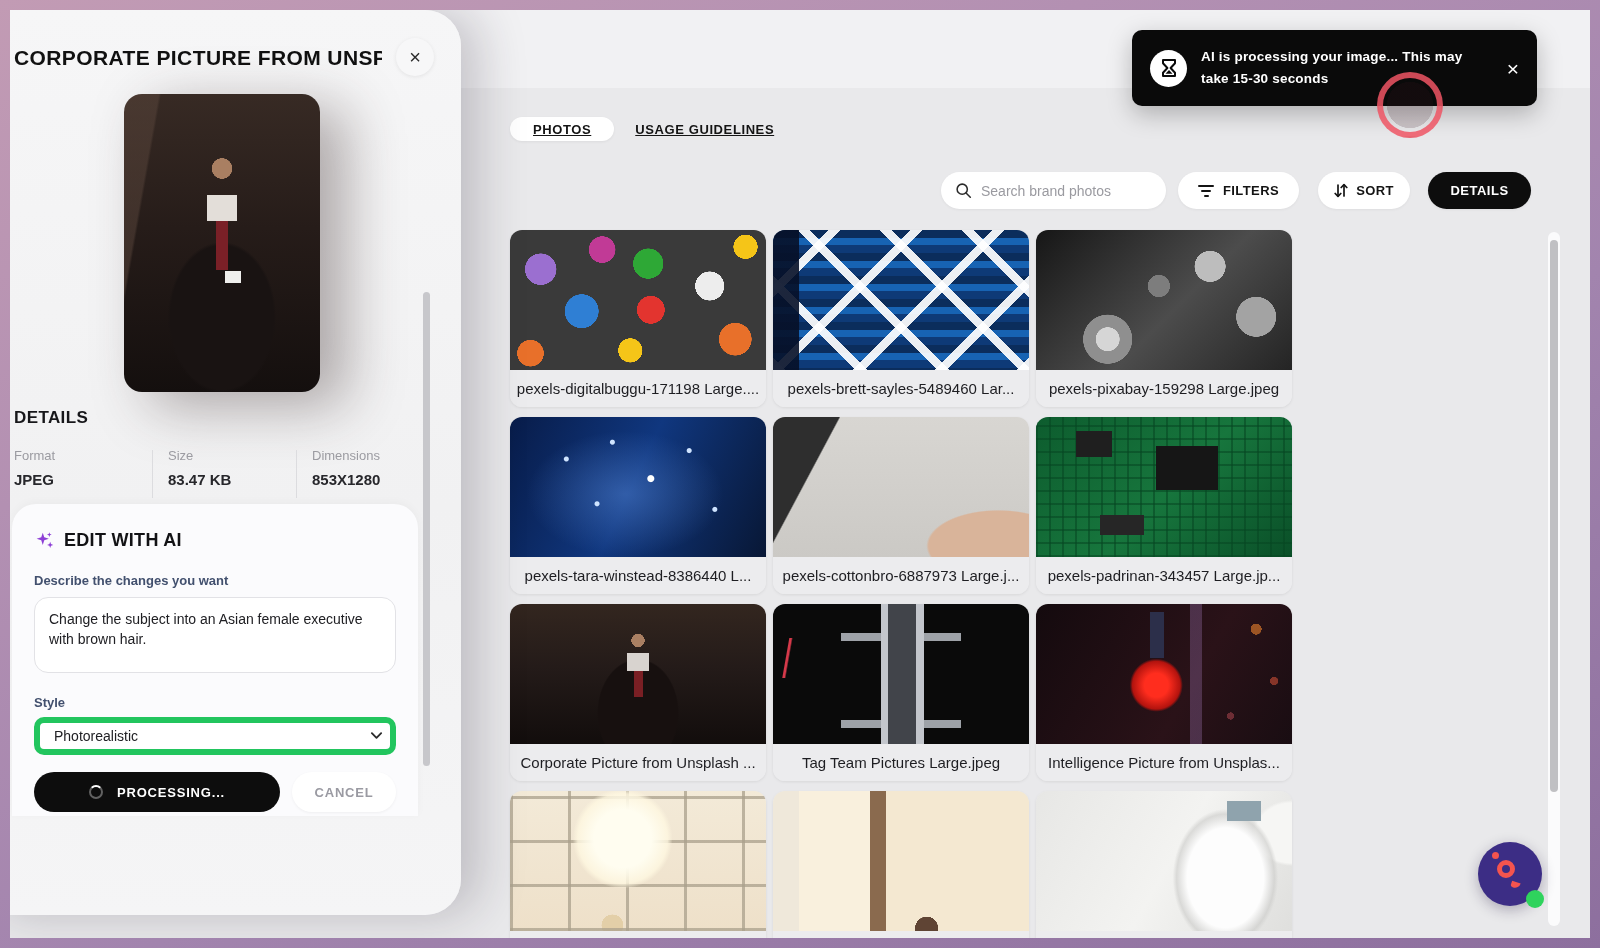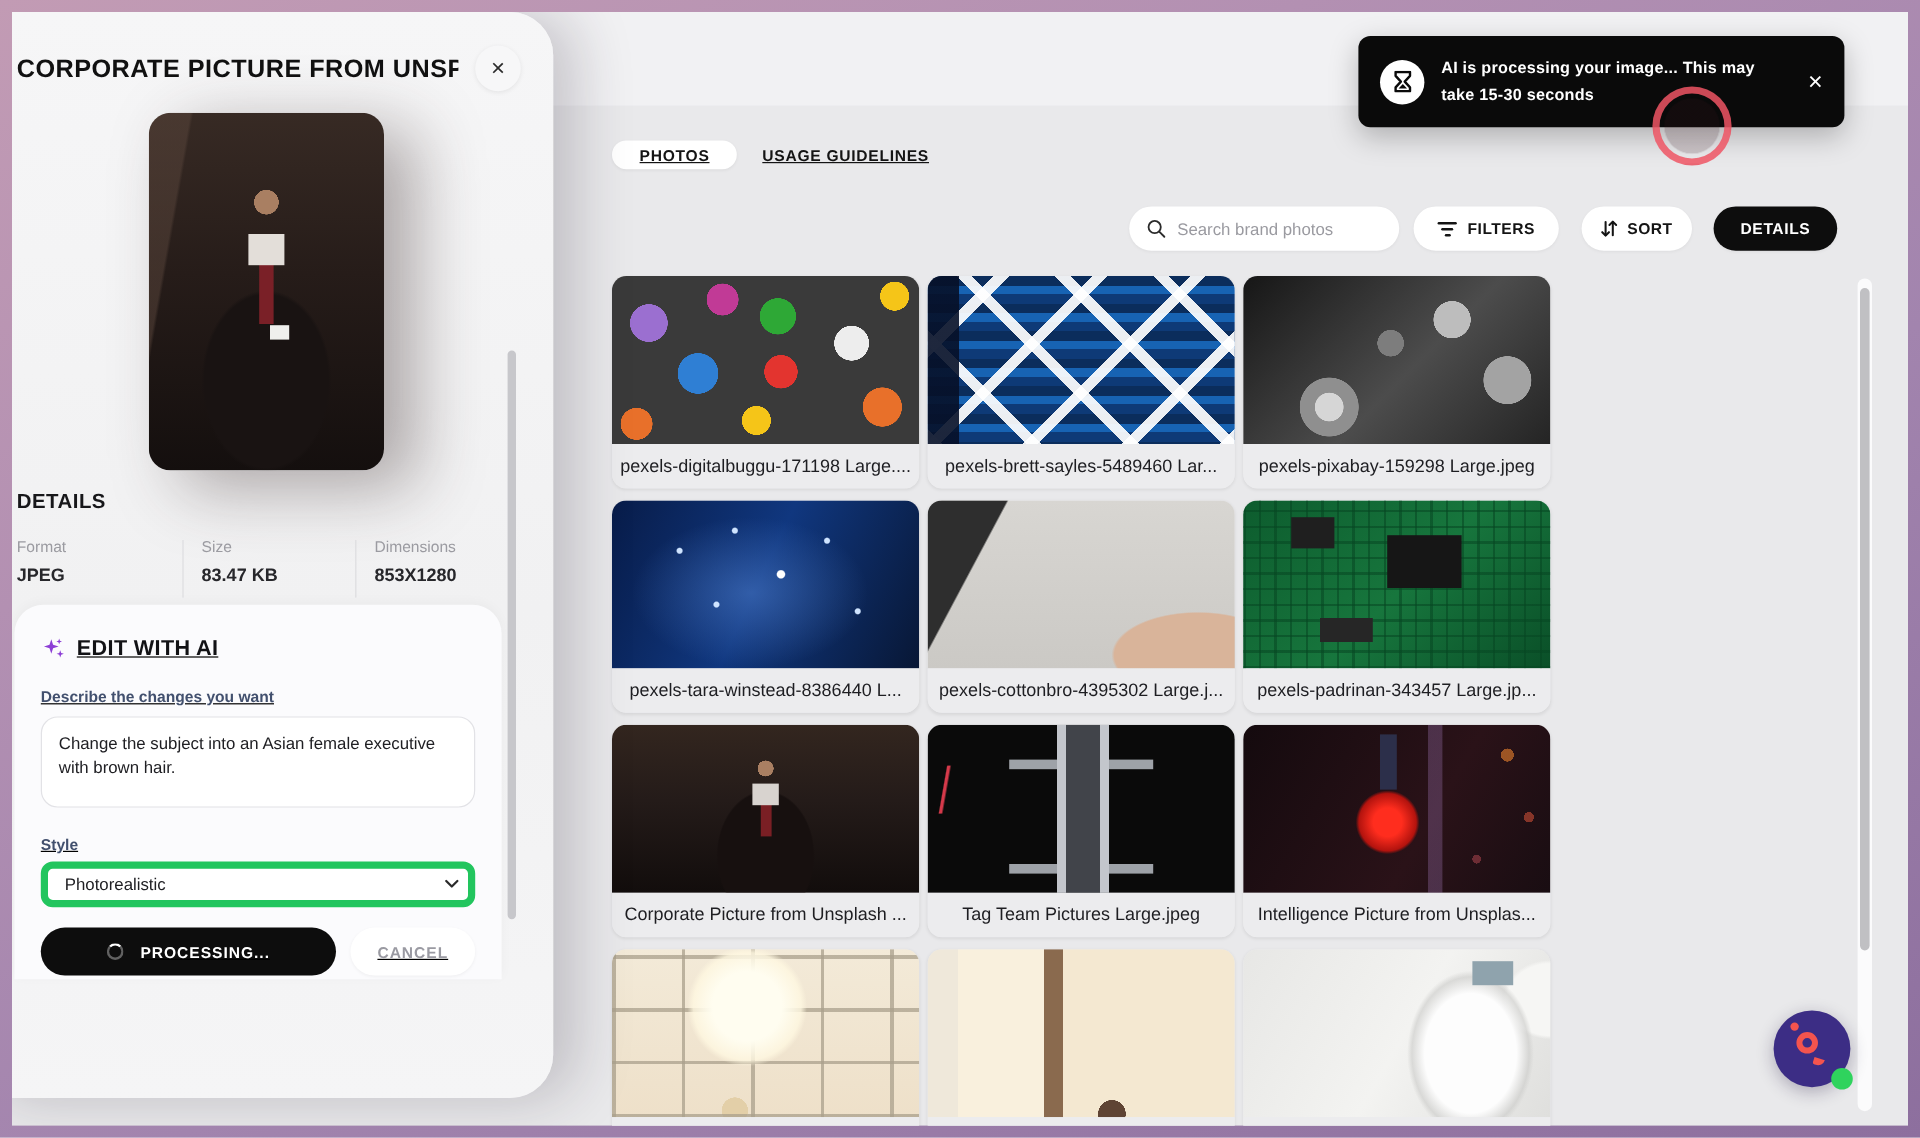--- a/index.html
+++ b/index.html
@@ -162,21 +162,21 @@
     radial-gradient(ellipse 86px 120px at 50% 75%, #191312 0 60%, transparent 63%),
     linear-gradient(100deg, rgba(90,70,60,.5) 0 14%, transparent 15%),
     linear-gradient(180deg, #372a24 0%, #261c19 45%, #140f0e 100%); }
   .details-h { position:absolute; left:28px; top:398px; font-size:17px; font-weight:bold; color:#17171a; letter-spacing:.4px; }
   .dfield { position:absolute; top:438px; }
   .dfield .dl { font-size:13px; color:#9b9ba1; }
   .dfield .dv { font-size:15px; font-weight:bold; color:#27272b; margin-top:8px; }
   .dsep { position:absolute; top:440px; width:1px; height:48px; background:#dcdcdf; }
 
   .ai-card { position:absolute; left:26px; top:494px; width:406px; height:312px;
-    background:#fbfbfd; border-radius:24px 24px 0 0; padding:26px 22px; box-shadow:0 -2px 10px rgba(0,0,0,.03);text-decoration:underline; }
+    background:#fbfbfd; border-radius:24px 24px 0 0; padding:26px 22px; box-shadow:0 -2px 10px rgba(0,0,0,.03); }
   .ai-head { display:flex; align-items:center; gap:9px; }
   .ai-head .ai-title { font-size:18px; font-weight:bold; color:#121215; letter-spacing:.3px; }
   .ai-label { margin-top:22px; font-size:13px; font-weight:bold; color:#42506e; }
   .ai-card textarea { margin-top:9px; width:100%; height:76px; resize:none; border:1px solid #e2e2e6;
     border-radius:14px; background:#fff; padding:11px 14px; font-size:14px; color:#202024;
     line-height:1.45; font-family:"Liberation Sans",sans-serif; outline:none; }
   .style-label { margin-top:18px; font-size:13px; font-weight:bold; color:#42506e; }
   .select-wrap { position:relative; margin-top:7px; }
   .select-wrap select { width:100%; height:38px; appearance:none; -webkit-appearance:none;
     border:6px solid #22c55e; border-radius:10px; background:#fff; padding:0 14px; font-size:14px;
@@ -265,21 +265,21 @@
       <div class="card">
         <div class="photo ph-machine"></div>
         <div class="label">pexels-pixabay-159298 Large.jpeg</div>
       </div>
       <div class="card">
         <div class="photo ph-network"></div>
         <div class="label">pexels-tara-winstead-8386440 L...</div>
       </div>
       <div class="card">
         <div class="photo ph-hand"></div>
-        <div class="label">pexels-cottonbro-4395302 Large.j...</div>
+        <div class="label">pexels-cottonbro-6887973 Large.j...</div>
       </div>
       <div class="card">
         <div class="photo ph-circuit"></div>
         <div class="label">pexels-padrinan-343457 Large.jp...</div>
       </div>
       <div class="card">
         <div class="photo ph-corporate"></div>
         <div class="label">Corporate Picture from Unsplash ...</div>
       </div>
       <div class="card">

